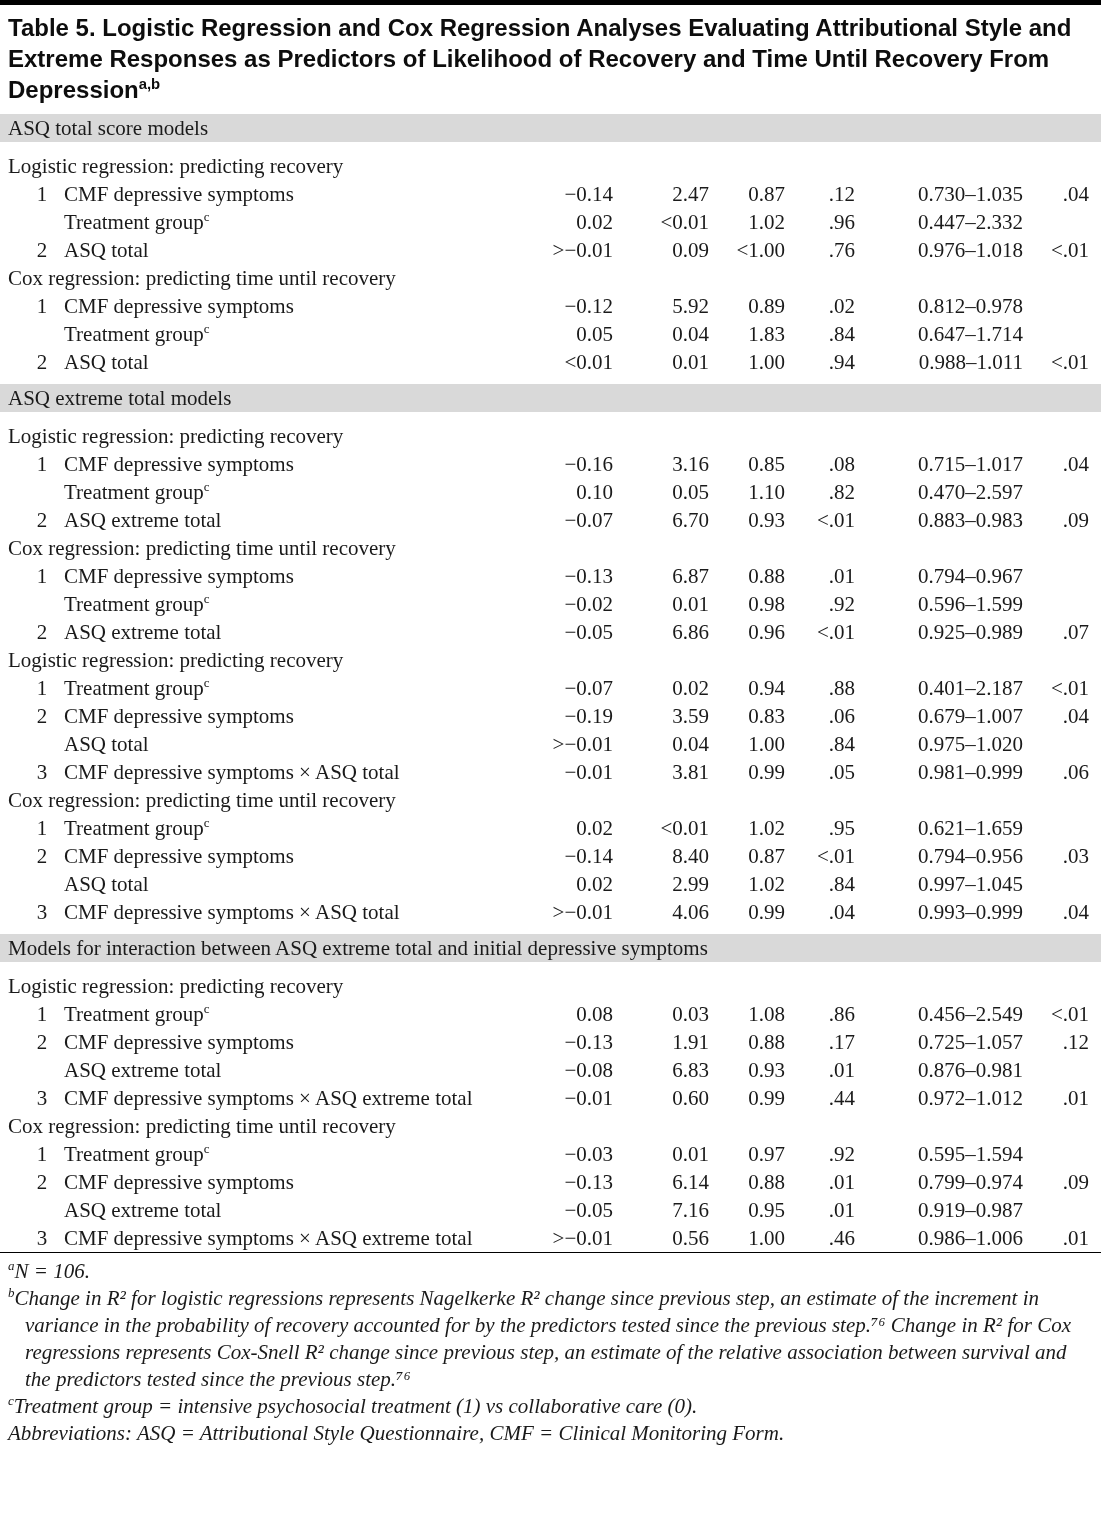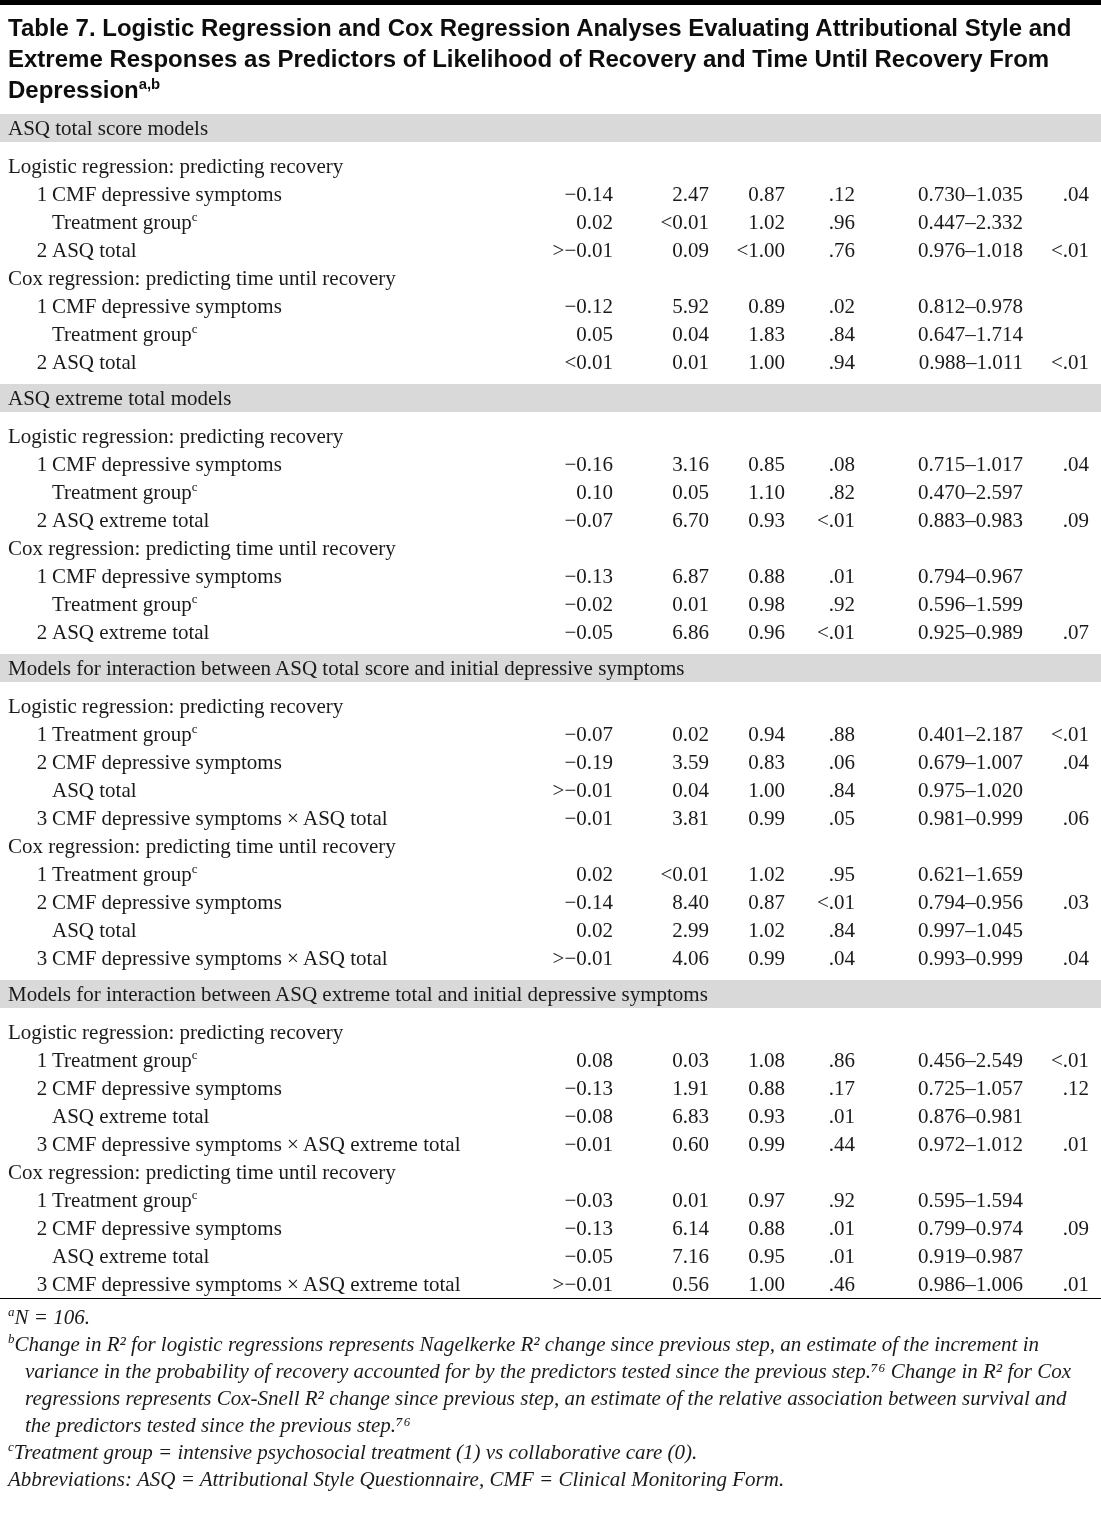--- a/index.html
+++ b/index.html
@@ -35,21 +35,21 @@
   .trow {
     display: flex; align-items: center; width: 100%;
     padding: 0 12px 0 8px;
     font-size: 21px; line-height: 28px;
   }
   .trow.section { background: var(--section-row-bg, #d9d9d9); margin: 8px 0 10px; }
   .tbody .trow.section:first-child { margin-top: 0; }
   .slabel { flex: 1 1 auto; }
   .c-pred { flex: 1 1 auto; display: flex; align-items: baseline; }
   .step { flex: 0 0 auto; width: 20px; margin-left: 24px; text-align: center; }
-  .pname { }
+  .pname { margin-left: 12px; }
   .c-b   { flex: 0 0 88px; }
   .c-wald{ flex: 0 0 96px; }
   .c-or  { flex: 0 0 76px; }
   .c-p   { flex: 0 0 70px; }
   .c-ci  { flex: 0 0 168px; }
   .c-dr2 { flex: 0 0 66px; }
   .trow .c-b, .trow .c-wald, .trow .c-or,
   .trow .c-p, .trow .c-ci, .trow .c-dr2 { text-align: right; }
   .footnotes {
     border-top: 1.5px solid var(--rule-color, #000);
@@ -57,21 +57,21 @@
     font-size: 21px; line-height: 27px;
   }
   .fnote { padding-left: 17px; text-indent: -17px; font-style: italic; }
 </style>
 </head>
 <body>
 
 <div class="page">
   <div class="top-bar"></div>
 
-  <h1 class="title"><span>Table 7. Logistic Regression and Cox Regression Analyses Evaluating Attributional Style and Extreme Responses as Predictors of Likelihood of Recovery and Time Until Recovery From Depression</span><sup>a,b</sup></h1>
+  <h1 class="title"><span>Table 5. Logistic Regression and Cox Regression Analyses Evaluating Attributional Style and Extreme Responses as Predictors of Likelihood of Recovery and Time Until Recovery From Depression</span><sup>a,b</sup></h1>
 
 
   <div class="tbody">
       <div class="trow section">
         <div class="slabel">ASQ total score models</div>
       </div>
       <div class="trow sub">
         <div class="slabel">Logistic regression: predicting recovery</div>
       </div>
       <div class="trow data">
@@ -223,23 +223,20 @@
           <div class="step">2</div>
           <div class="pname">ASQ extreme total</div>
         </div>
         <div class="cell c-b">−0.05</div>
         <div class="cell c-wald">6.86</div>
         <div class="cell c-or">0.96</div>
         <div class="cell c-p">&lt;.01</div>
         <div class="cell c-ci">0.925–0.989</div>
         <div class="cell c-dr2">.07</div>
       </div>
-      <div class="trow section">
-        <div class="slabel">Models for interaction between ASQ total score and initial depressive symptoms</div>
-      </div>
       <div class="trow sub">
         <div class="slabel">Logistic regression: predicting recovery</div>
       </div>
       <div class="trow data">
         <div class="cell c-pred">
           <div class="step">1</div>
           <div class="pname">Treatment group<sup>c</sup></div>
         </div>
         <div class="cell c-b">−0.07</div>
         <div class="cell c-wald">0.02</div>

